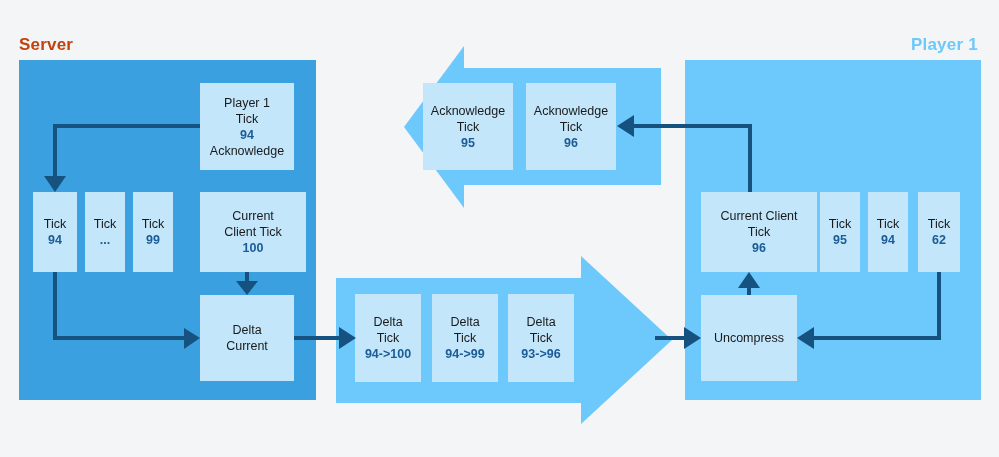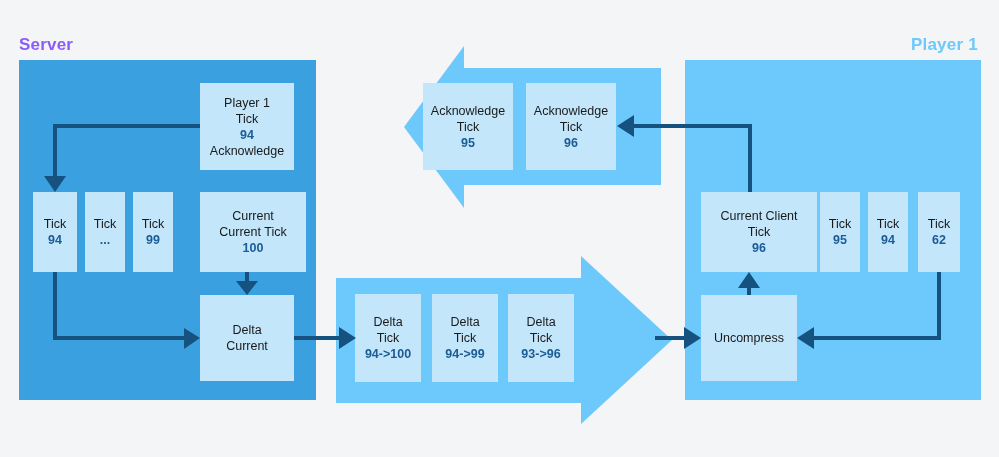--- a/index.html
+++ b/index.html
@@ -27,21 +27,21 @@
   .panel-server   { background: #3aa0e0; }
   .panel-player   { background: #6dc8fb; }
 
   .panel-label {
     position: absolute;
     font-size: 17px;
     font-weight: bold;
     letter-spacing: 0.2px;
     white-space: nowrap;
   }
-  .label-server { color: #8b5cf6; }
+  .label-server { color: #c2410c; }
   .label-player { color: #6dc8fb; }
 
   
   .box {
     position: absolute;
     box-sizing: border-box;
     background: #c3e6fb;
     color: #1a1a1a;
     font-size: 12.5px;
     line-height: 16px;
@@ -113,21 +113,21 @@
     <span>Tick</span>
     <span class="num">...</span>
   </div>
   <div class="box small" style="left:133px; top:192px; width:40px; height:80px;">
     <span>Tick</span>
     <span class="num">99</span>
   </div>
 
   <div class="box" style="left:200px; top:192px; width:106px; height:80px;">
     <span>Current</span>
-    <span>Current Tick</span>
+    <span>Client Tick</span>
     <span class="num">100</span>
   </div>
 
   <div class="box" style="left:200px; top:295px; width:94px; height:86px;">
     <span>Delta</span>
     <span>Current</span>
   </div>
 
   <div class="bigarrow" style="left:404px; top:68px; width:257px; height:117px; background:transparent;">
     <div class="shaft" style="left:60px; top:0; width:197px; height:117px;"></div>

